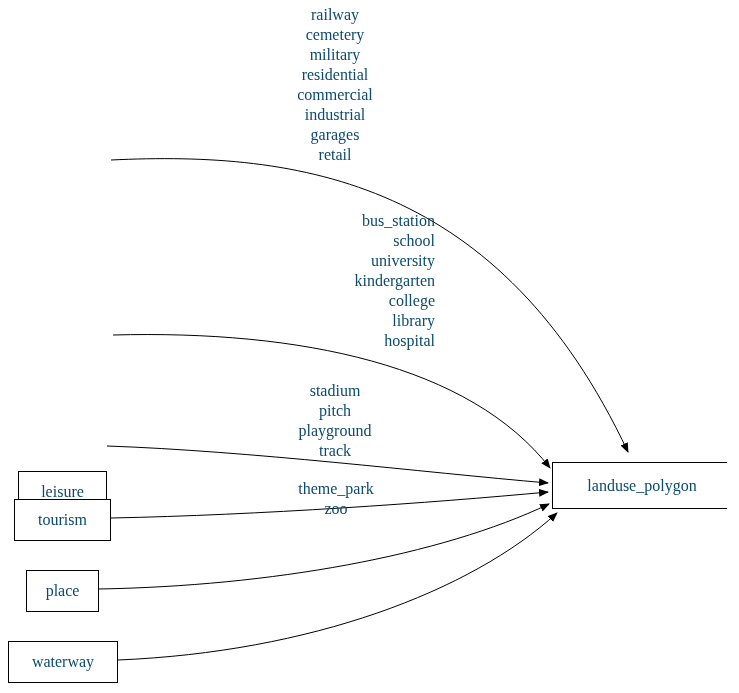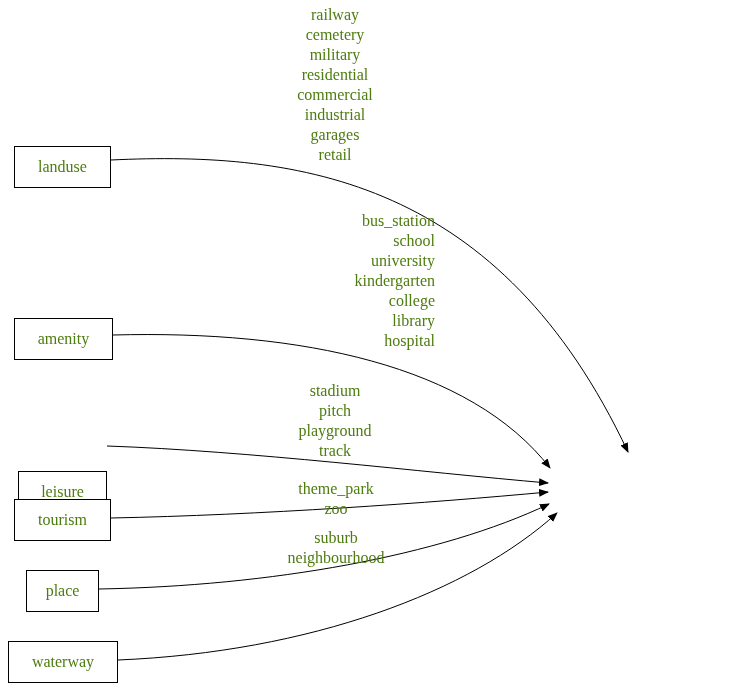--- a/index.html
+++ b/index.html
@@ -6,21 +6,21 @@
     margin: 0;
     padding: 0;
     background: #ffffff;
   }
   #canvas {
     position: relative;
     width: 727px;
     height: 693px;
     background: #ffffff;
     font-family: "Liberation Serif", "DejaVu Serif", serif;
-    color: #4d7c0f;
+    color: #0c4a6e;
     overflow: hidden;
   }
   #edges {
     position: absolute;
     left: 0;
     top: 0;
     width: 739px;
     height: 693px;
   }
   .node {
@@ -95,35 +95,30 @@
 kindergarten
 college
 library
 hospital</div>
   <div class="edge-label l-leisure">stadium
 pitch
 playground
 track</div>
   <div class="edge-label l-tourism">theme_park
 zoo</div>
-  <div class="edge-label l-place">suburb
-neighbourhood</div>
 
-  <div class="node n-landuse">
-    <span>landuse</span>
-  </div>
-  <div class="node n-amenity">
-    <span>amenity</span>
-  </div>
   <div class="node n-leisure">
     <span>leisure</span>
   </div>
   <div class="node n-tourism">
     <span>tourism</span>
   </div>
   <div class="node n-place">
     <span>place</span>
   </div>
   <div class="node n-waterway">
     <span>waterway</span>
   </div>
+  <div class="node n-target">
+    <span>landuse_polygon</span>
+  </div>
 
 </div>
 
 </body></html>

